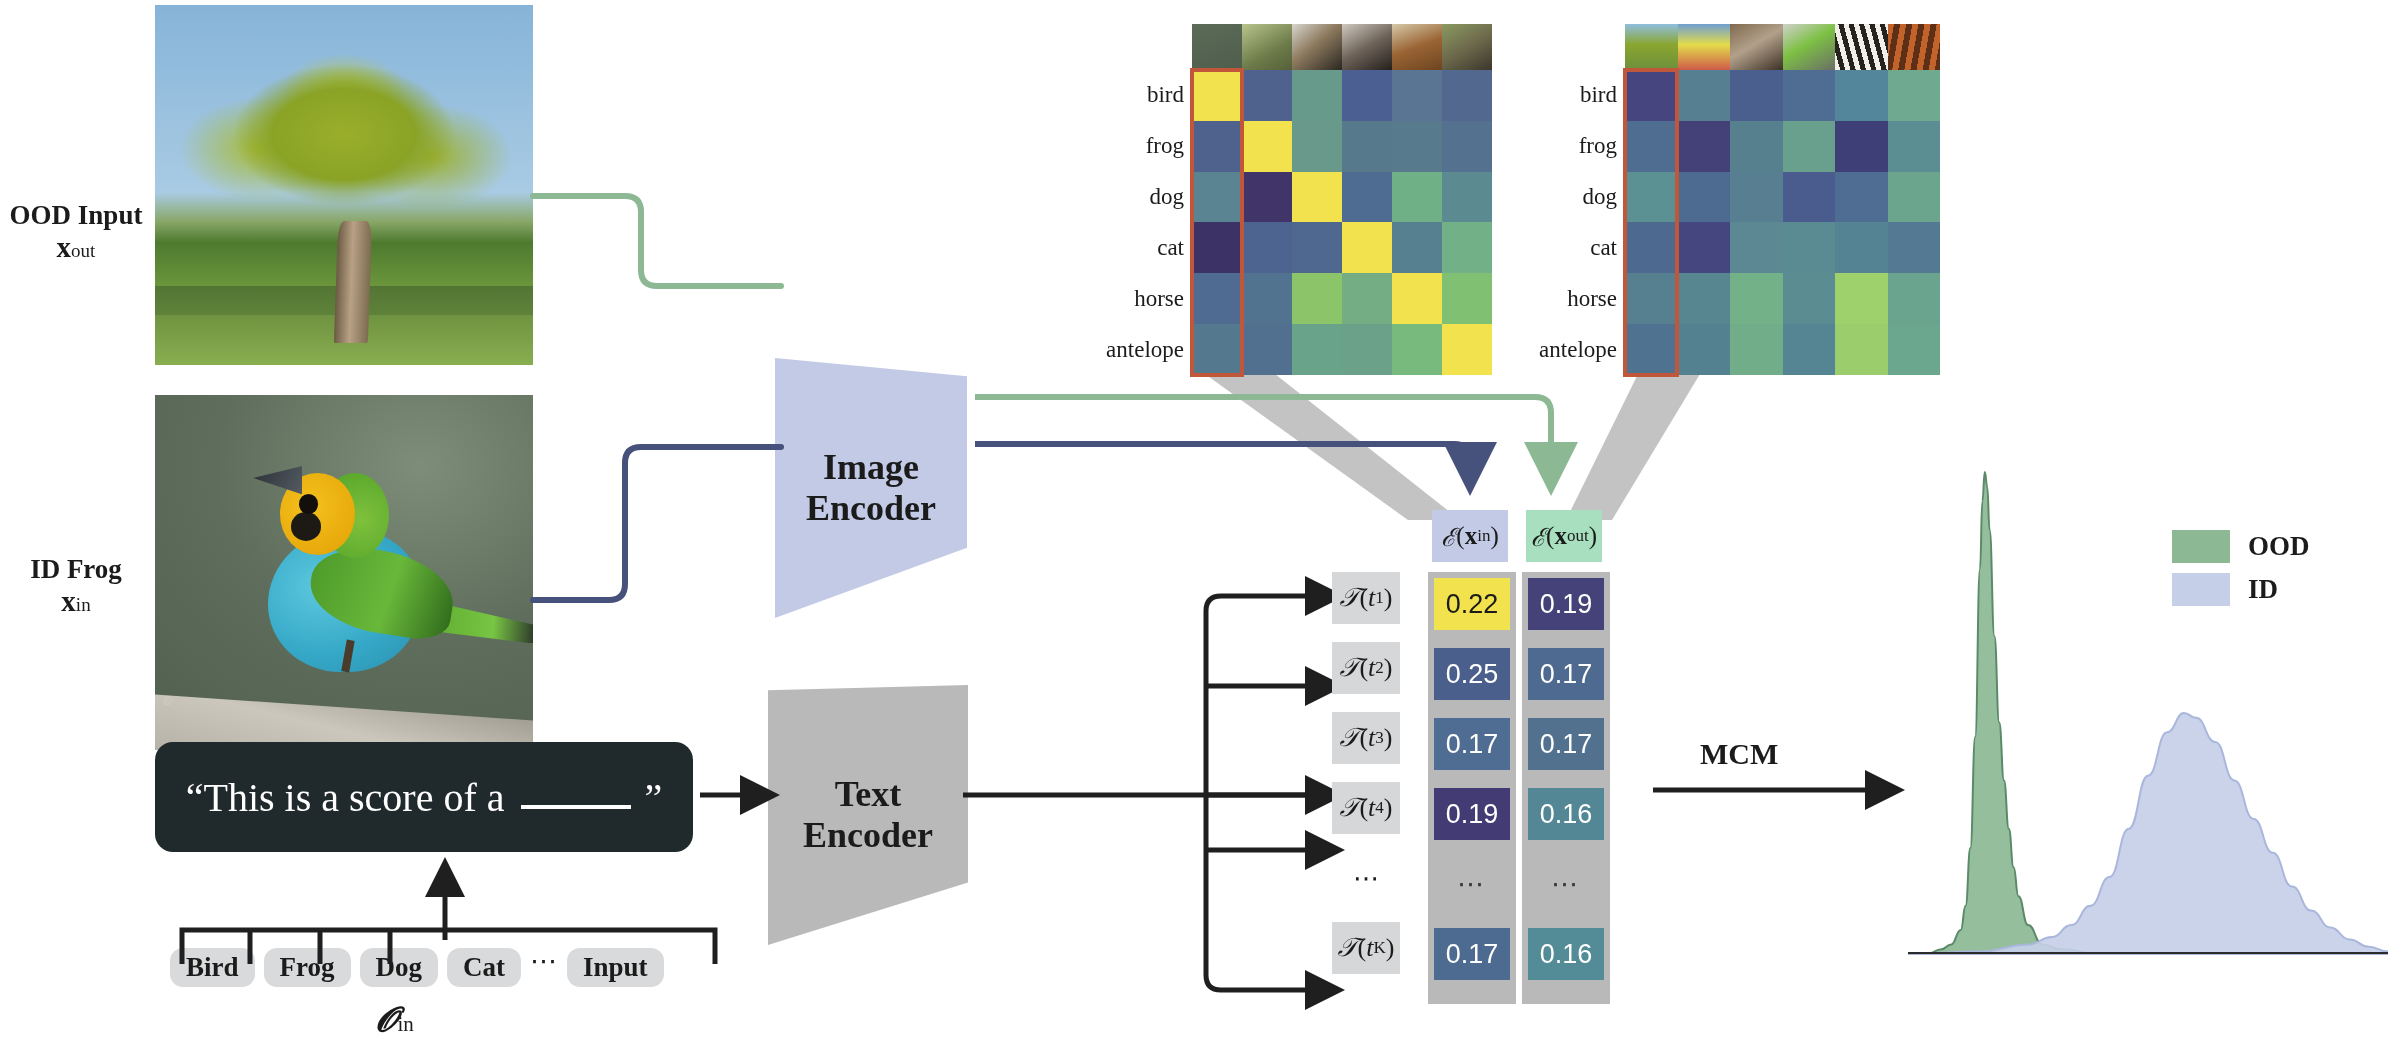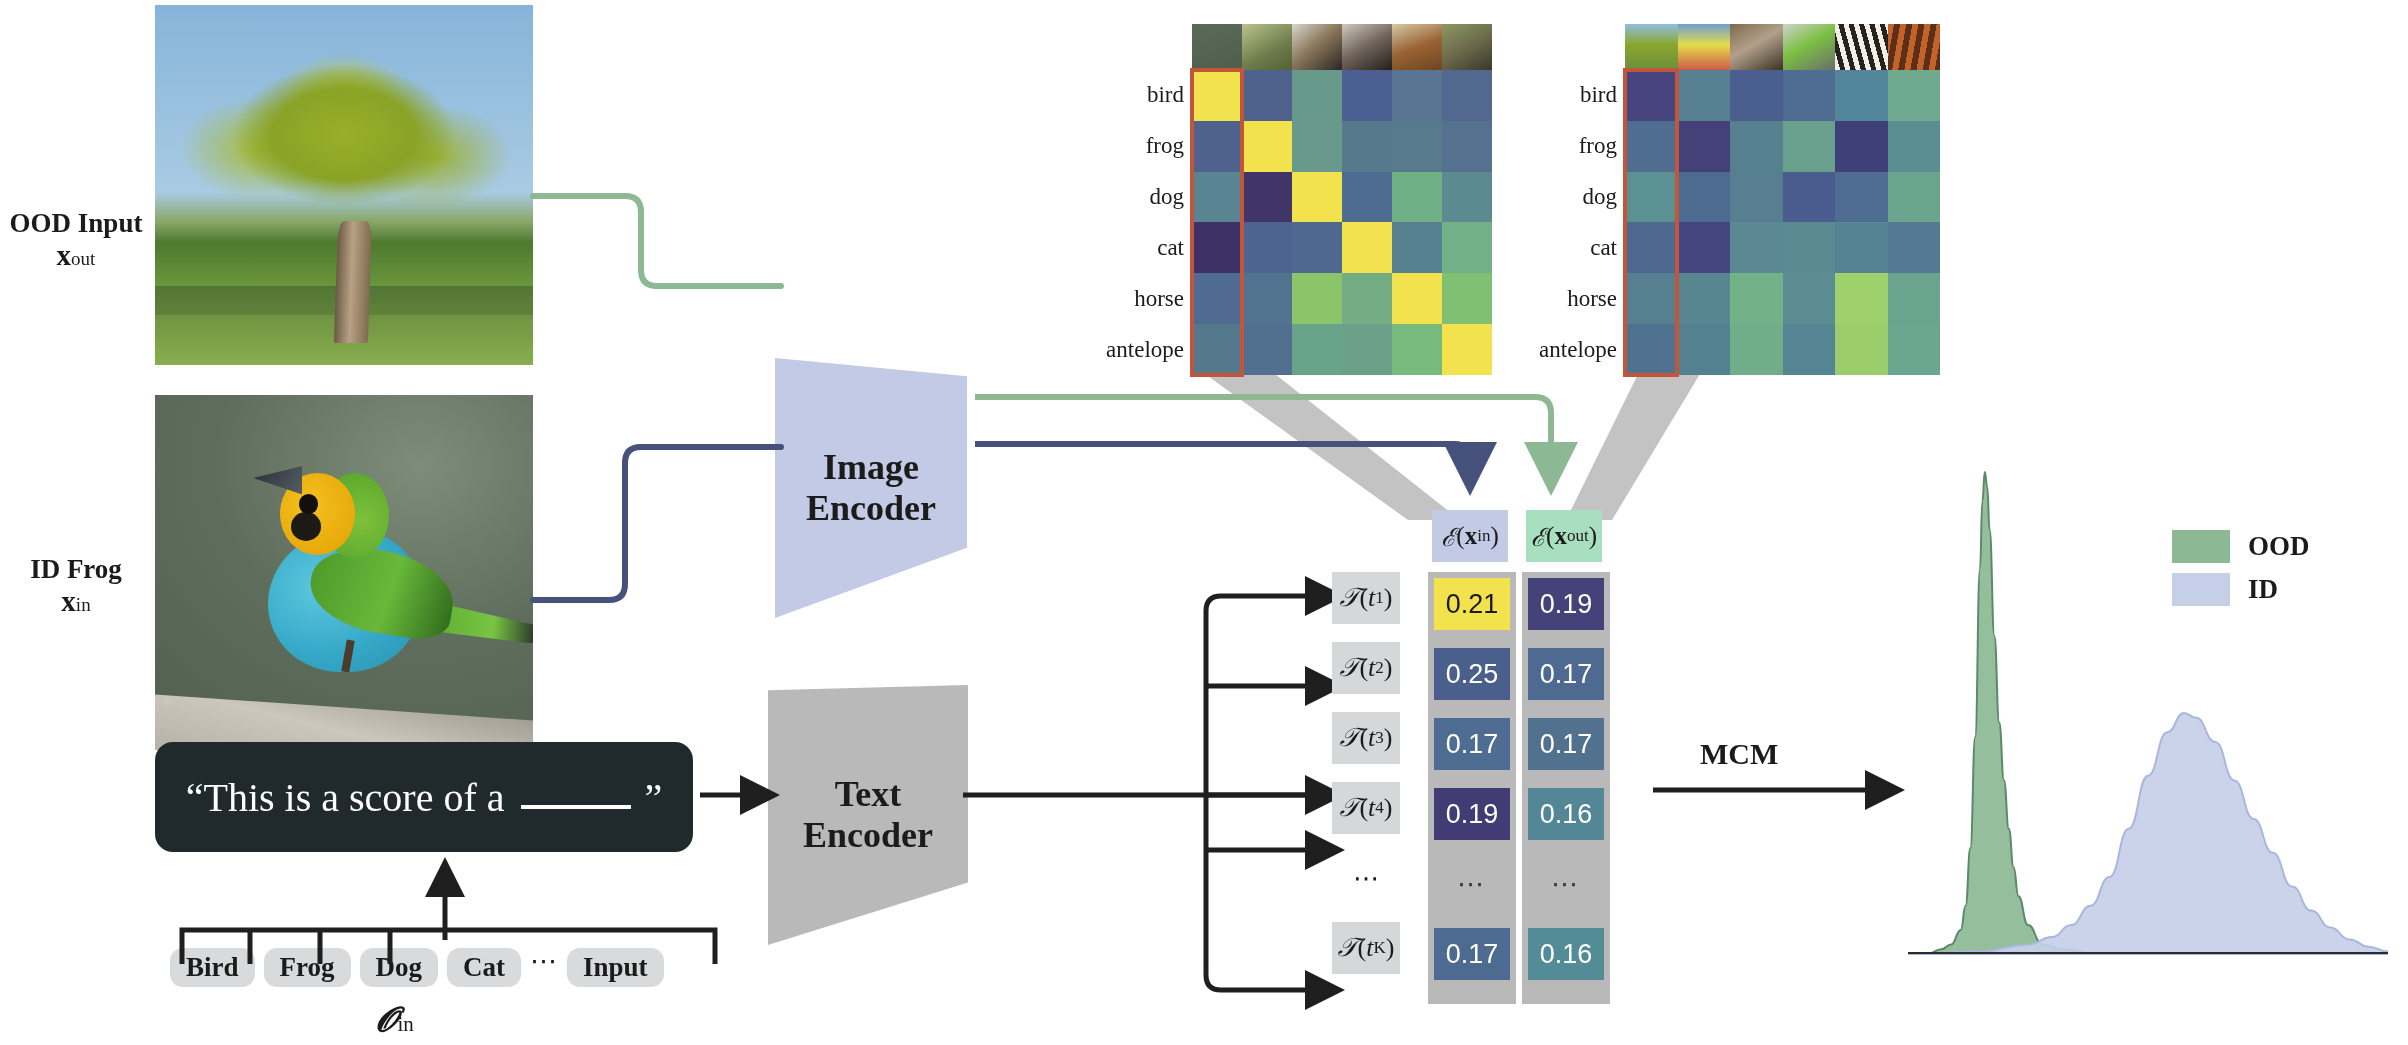--- a/index.html
+++ b/index.html
@@ -116,21 +116,21 @@
   #dist-caption{position:absolute;left:0;bottom:4px;width:100%;text-align:center;
     font-size:31px;font-weight:bold;}
   .legend-row{position:absolute;display:flex;align-items:center;}
   .legend-sw{width:58px;height:33px;margin-right:18px;}
   .legend-txt{font-size:27px;font-weight:bold;}
   .mcm-label{position:absolute;font-size:30px;font-weight:bold;}
 </style>
 </head>
 <body>
 
-<div class="abs lbl" style="left:0;top:208px;width:152px;font-size:27px;">
+<div class="abs lbl" style="left:0;top:200px;width:152px;font-size:27px;">
   <div>OOD Input</div>
   <div style="font-size:29px;font-family:Liberation Serif, serif;">
     <span style="font-weight:bold;">x</span><span style="font-size:19px;font-weight:normal;">out</span>
   </div>
 </div>
 
 <div class="abs lbl" style="left:0;top:554px;width:152px;font-size:27px;">
   <div>ID Frog</div>
   <div style="font-size:29px;font-family:Liberation Serif, serif;">
     <span style="font-weight:bold;">x</span><span style="font-size:19px;font-weight:normal;">in</span>
@@ -352,21 +352,21 @@
 
 <div class="tcol" style="left:1332px;top:572px;">
     <div class="tcell"><span style="font-style:italic;font-family:'Liberation Serif',serif;">𝒯</span>(<i>t</i><span style="font-size:17px;">1</span>)</div>
     <div class="tcell"><span style="font-style:italic;font-family:'Liberation Serif',serif;">𝒯</span>(<i>t</i><span style="font-size:17px;">2</span>)</div>
     <div class="tcell"><span style="font-style:italic;font-family:'Liberation Serif',serif;">𝒯</span>(<i>t</i><span style="font-size:17px;">3</span>)</div>
     <div class="tcell"><span style="font-style:italic;font-family:'Liberation Serif',serif;">𝒯</span>(<i>t</i><span style="font-size:17px;">4</span>)</div>
     <div class="tcell" style="background: transparent;">⋯</div>
     <div class="tcell"><span style="font-style:italic;font-family:'Liberation Serif',serif;">𝒯</span>(<i>t</i><span style="font-size:17px;">K</span>)</div>
   </div>
 <div class="scol" style="left:1428px;top:572px;">
-    <div class="scell" style="background: rgb(242, 227, 78); color: rgb(27, 27, 27);">0.21</div>
+    <div class="scell" style="background: rgb(242, 227, 78); color: rgb(27, 27, 27);">0.22</div>
     <div class="scell" style="background: rgb(74, 95, 140); color: rgb(255, 255, 255);">0.25</div>
     <div class="scell" style="background: rgb(79, 109, 146); color: rgb(255, 255, 255);">0.17</div>
     <div class="scell" style="background: rgb(67, 59, 115); color: rgb(255, 255, 255);">0.19</div>
     <div class="dots">⋯</div>
     <div class="scell" style="background: rgb(77, 106, 144); color: rgb(255, 255, 255);">0.17</div>
   </div>
 <div class="scol" style="left:1522px;top:572px;">
     <div class="scell" style="background: rgb(69, 66, 121); color: rgb(255, 255, 255);">0.19</div>
     <div class="scell" style="background: rgb(78, 106, 145); color: rgb(255, 255, 255);">0.17</div>
     <div class="scell" style="background: rgb(81, 113, 143); color: rgb(255, 255, 255);">0.17</div>

